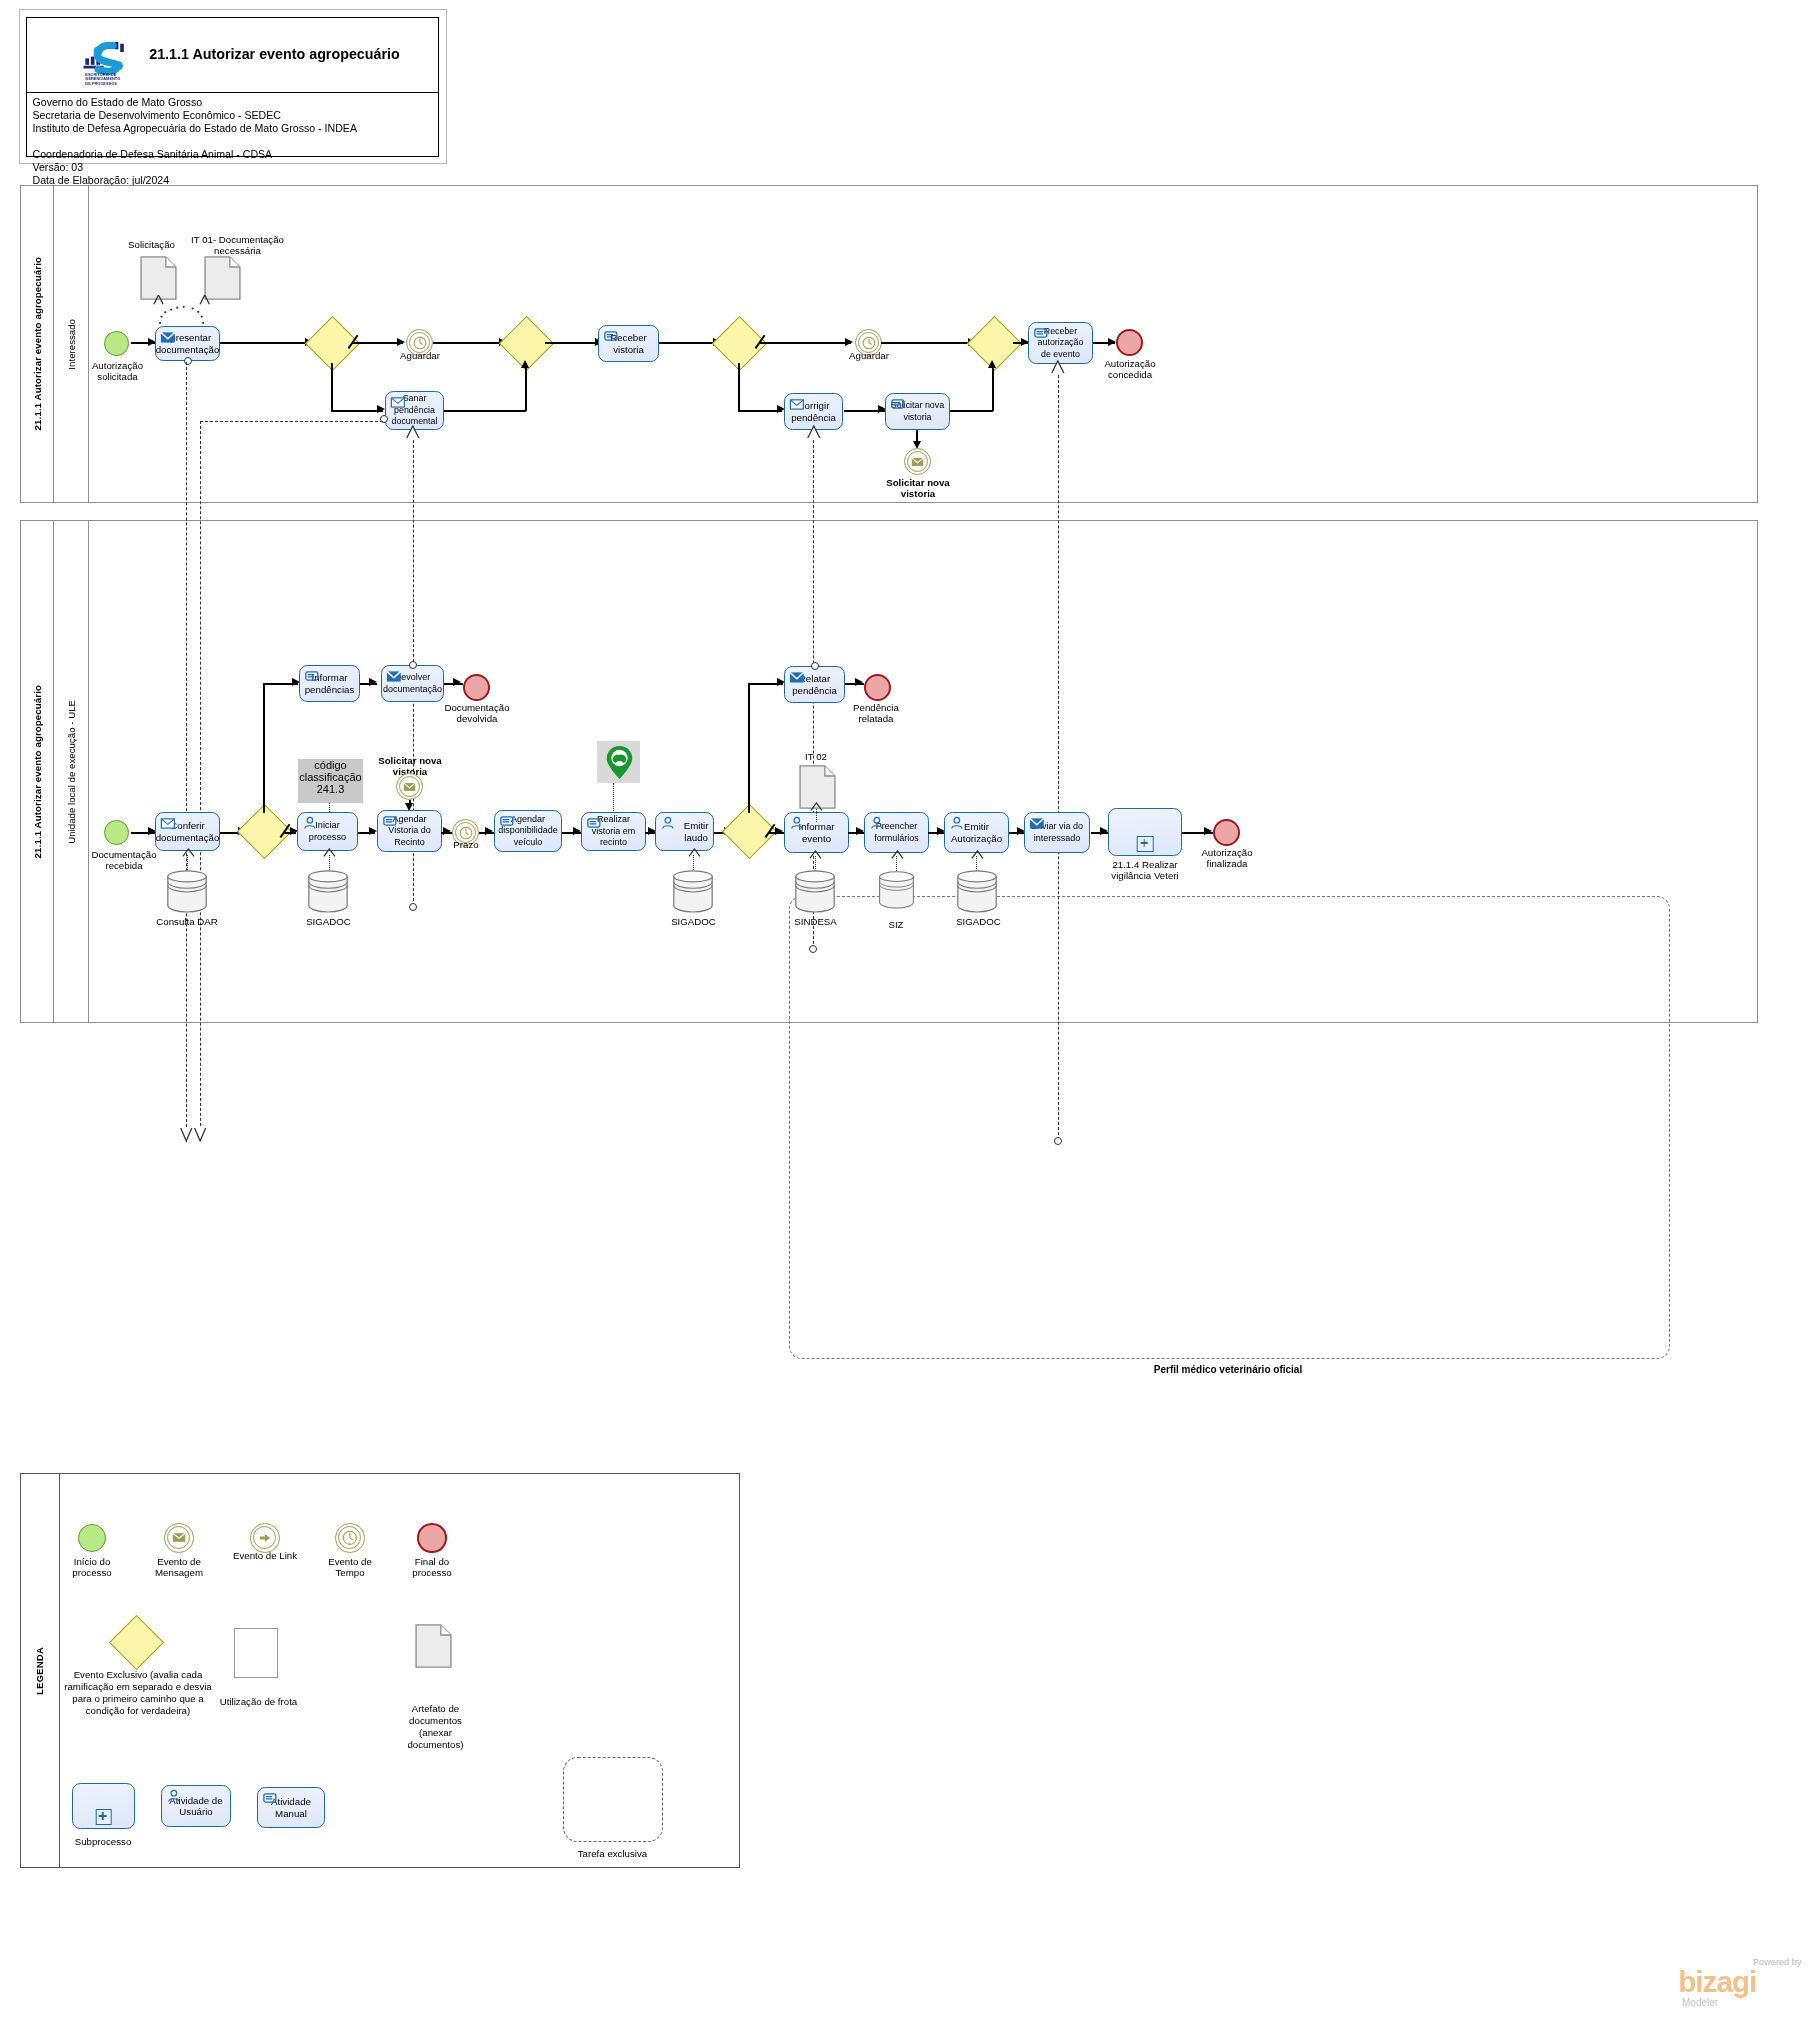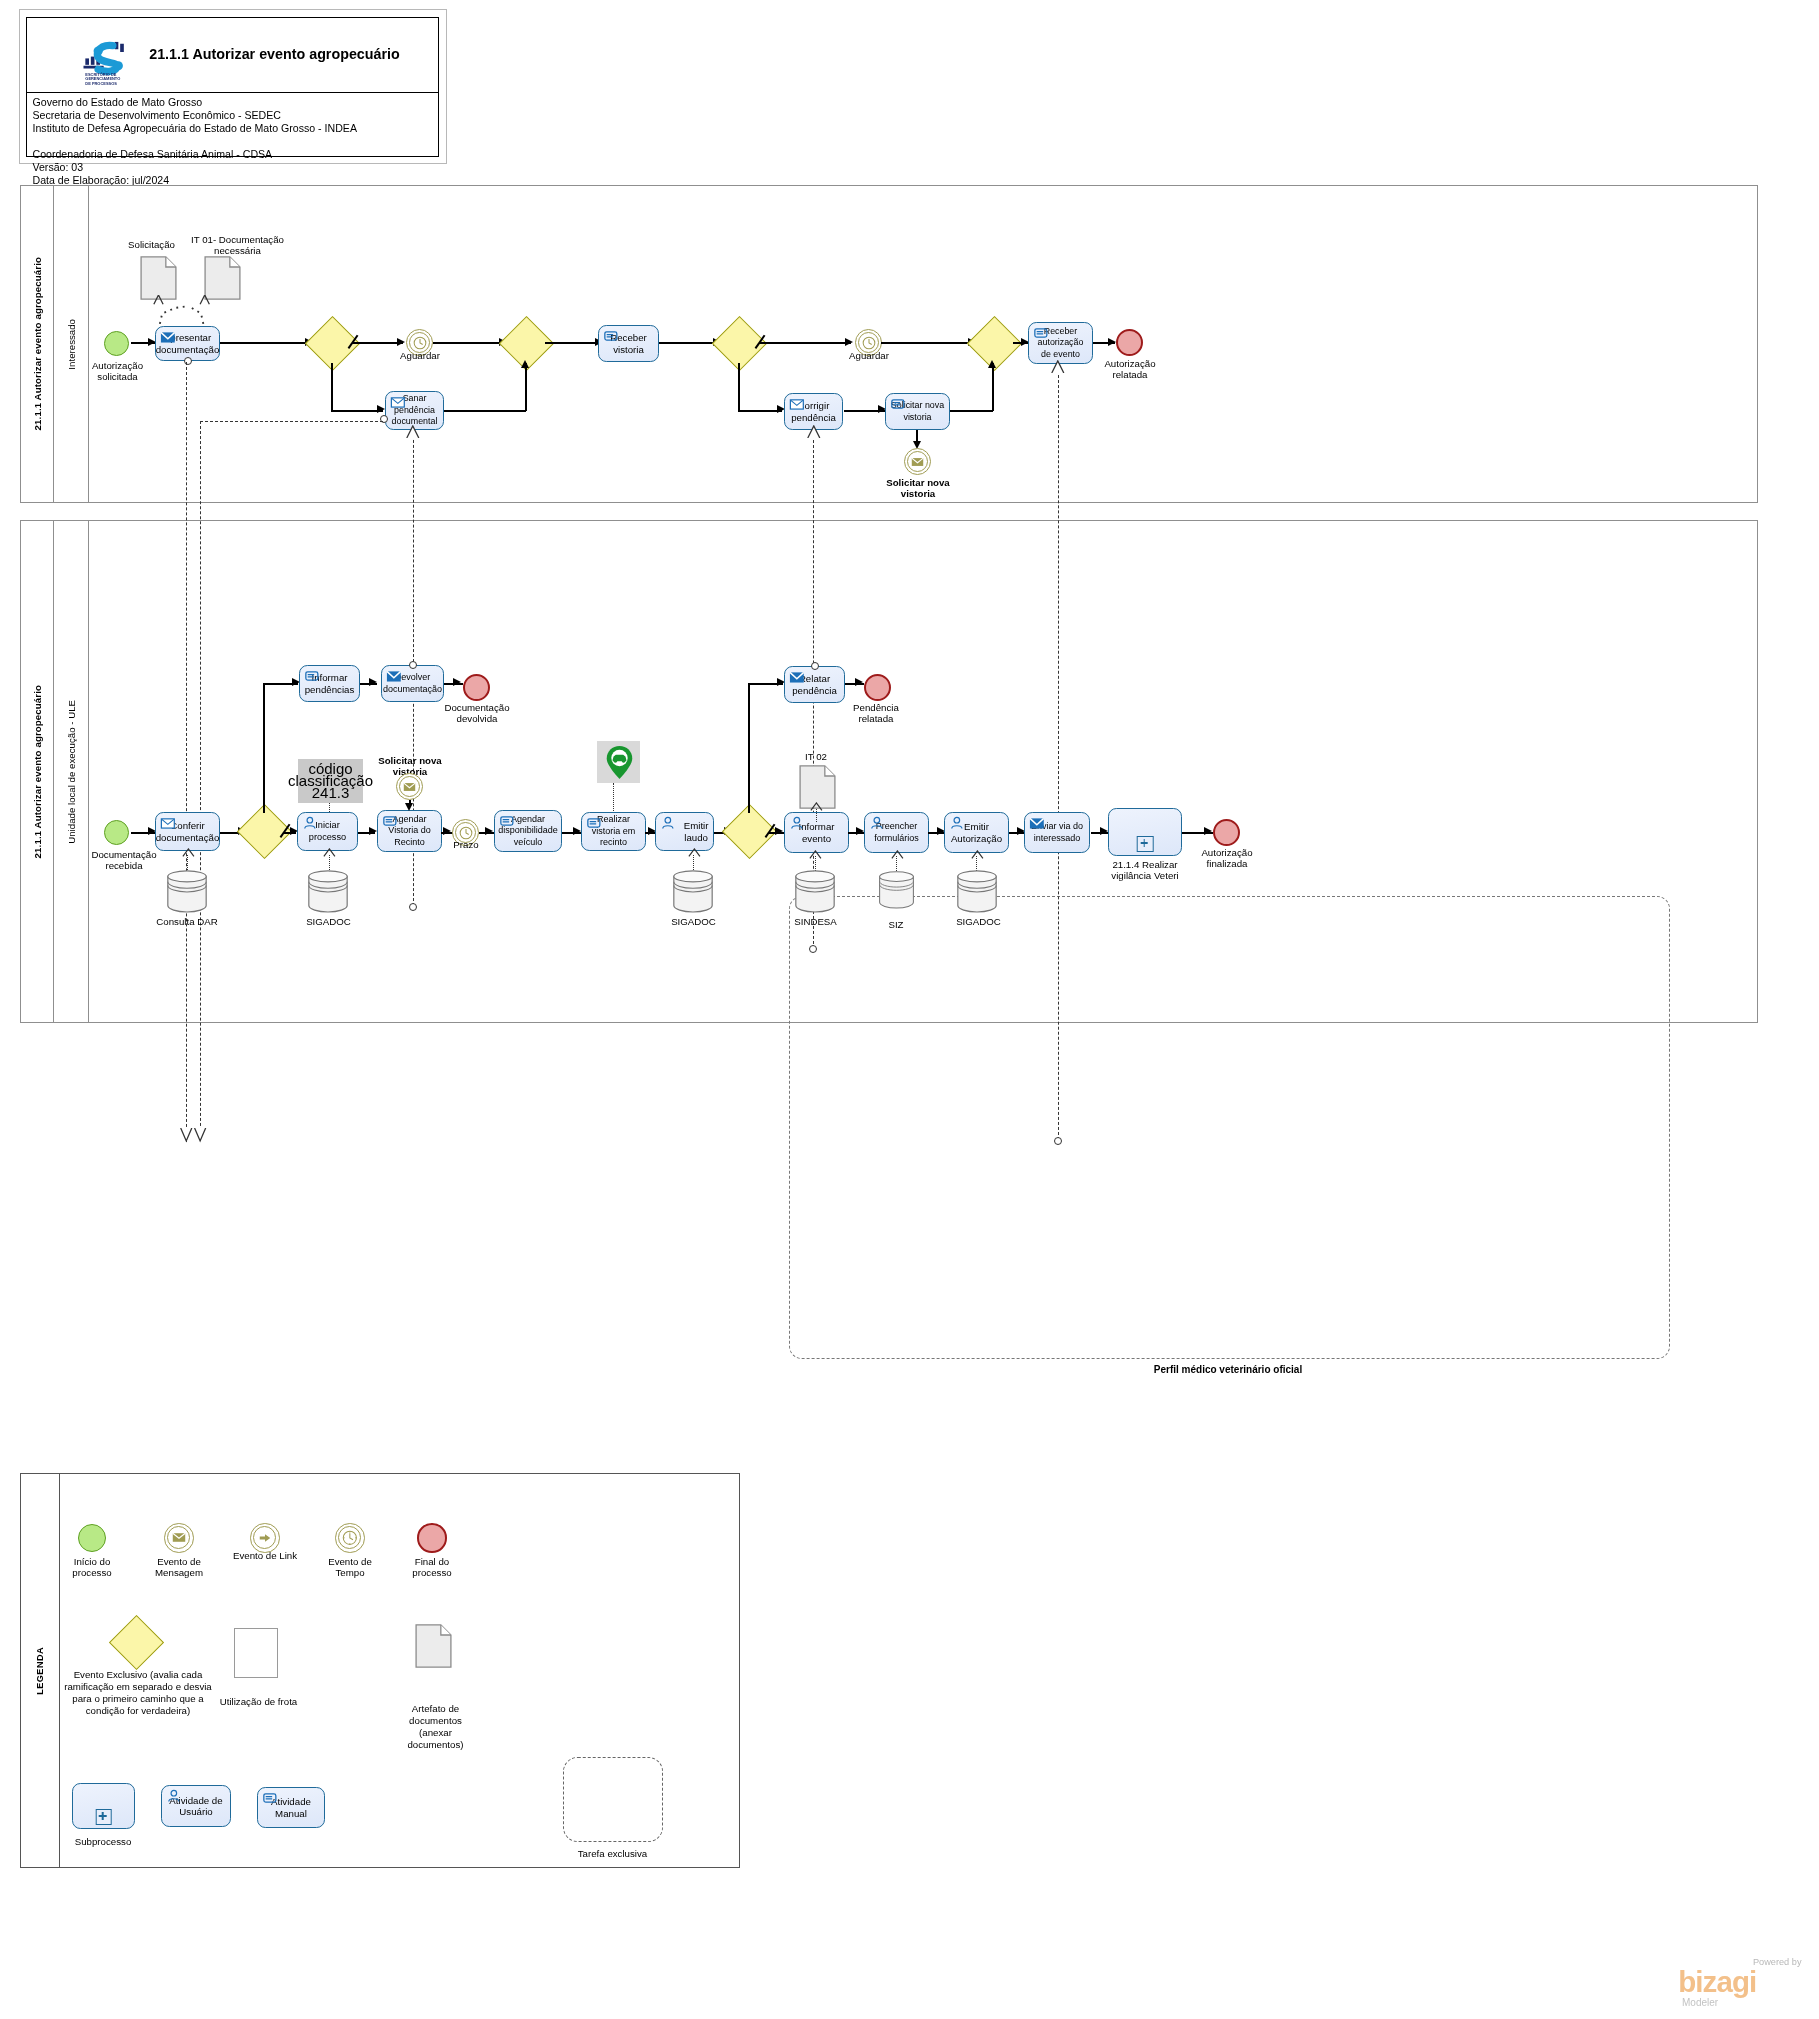--- a/index.html
+++ b/index.html
@@ -92,22 +92,22 @@
   .circ-open { position:absolute; width:8.3px; height:8.3px; border-radius:50%;
     border:1.5px solid #333; background:#fff; }
 
   
   #group-perfil { left:789px; top:896px; width:881px; height:463px;
     border:1.8px dashed #777; border-radius:13px; }
   #group-perfil-lbl { left:1071px; top:1364px; width:314px; text-align:center;
     font-size:10px; font-weight:bold; }
 
   
-  .greybox { background:#c9c9c9; font-size:15px; line-height:12px;
-    text-align:center; display:flex; align-items:center; justify-content:center; }
+  .greybox { background:#c9c9c9; font-size:11px; line-height:12px;
+    text-align:center; display:flex; justify-content:center; }
 
   
   #legend { left:20px; top:1473px; width:720px; height:395px;
     border:0.9px solid #555; background:#fff; }
   #legend-title { position:absolute; left:0; top:0; width:39px; height:100%;
     border-right:0.9px solid #555; display:flex; align-items:center; justify-content:center; }
   #legend-title span { writing-mode:vertical-rl; transform:rotate(180deg);
     font-size:9.2px; font-weight:bold; letter-spacing:0.4px; }
 
   #bizagi { left:1669px; top:1955px; width:138px; height:55px; }
@@ -269,21 +269,21 @@
   <svg class="task-icon" viewBox="0 0 17 15">
     <rect x="2" y="3" width="13" height="9" rx="2" fill="none" stroke="#1d6fb8" stroke-width="1.4"></rect>
     <path d="M4 6 H11 M4 8.5 H11" stroke="#1d6fb8" stroke-width="1.2"></path>
   </svg>
   <span class="lbl" style="font-size:8.9px;">Receber autorização de evento</span>
 </div>
 
 <div class="abs ln lnh" style="left:1093px;top:342px;width:22px;"></div>
 <div class="abs arr arr-r" style="left:1108px;top:338px;"></div>
 <div class="abs ev-end" style="left:1116px;top:329px;"></div>
-<div class="abs lbl-out" style="left:1095px;top:358px;width:70px;">Autorização relatada</div>
+<div class="abs lbl-out" style="left:1095px;top:358px;width:70px;">Autorização concedida</div>
 
 <div class="abs ln lnv" style="left:331px;top:363px;height:48px;"></div>
 <div class="abs ln lnh" style="left:331px;top:410px;width:52px;"></div>
 <div class="abs arr arr-r" style="left:377px;top:405px;"></div>
 
 <div class="abs task" style="left:385px;top:391px;width:59px;height:39px;">
   <svg class="task-icon" viewBox="0 0 17 14">
     <rect x="1.5" y="2.5" width="14" height="10" fill="#fff" stroke="#1d6fb8" stroke-width="1.3"></rect>
     <path d="M2 3 L8.5 8.5 L15 3" fill="none" stroke="#1d6fb8" stroke-width="1.2"></path>
   </svg>

